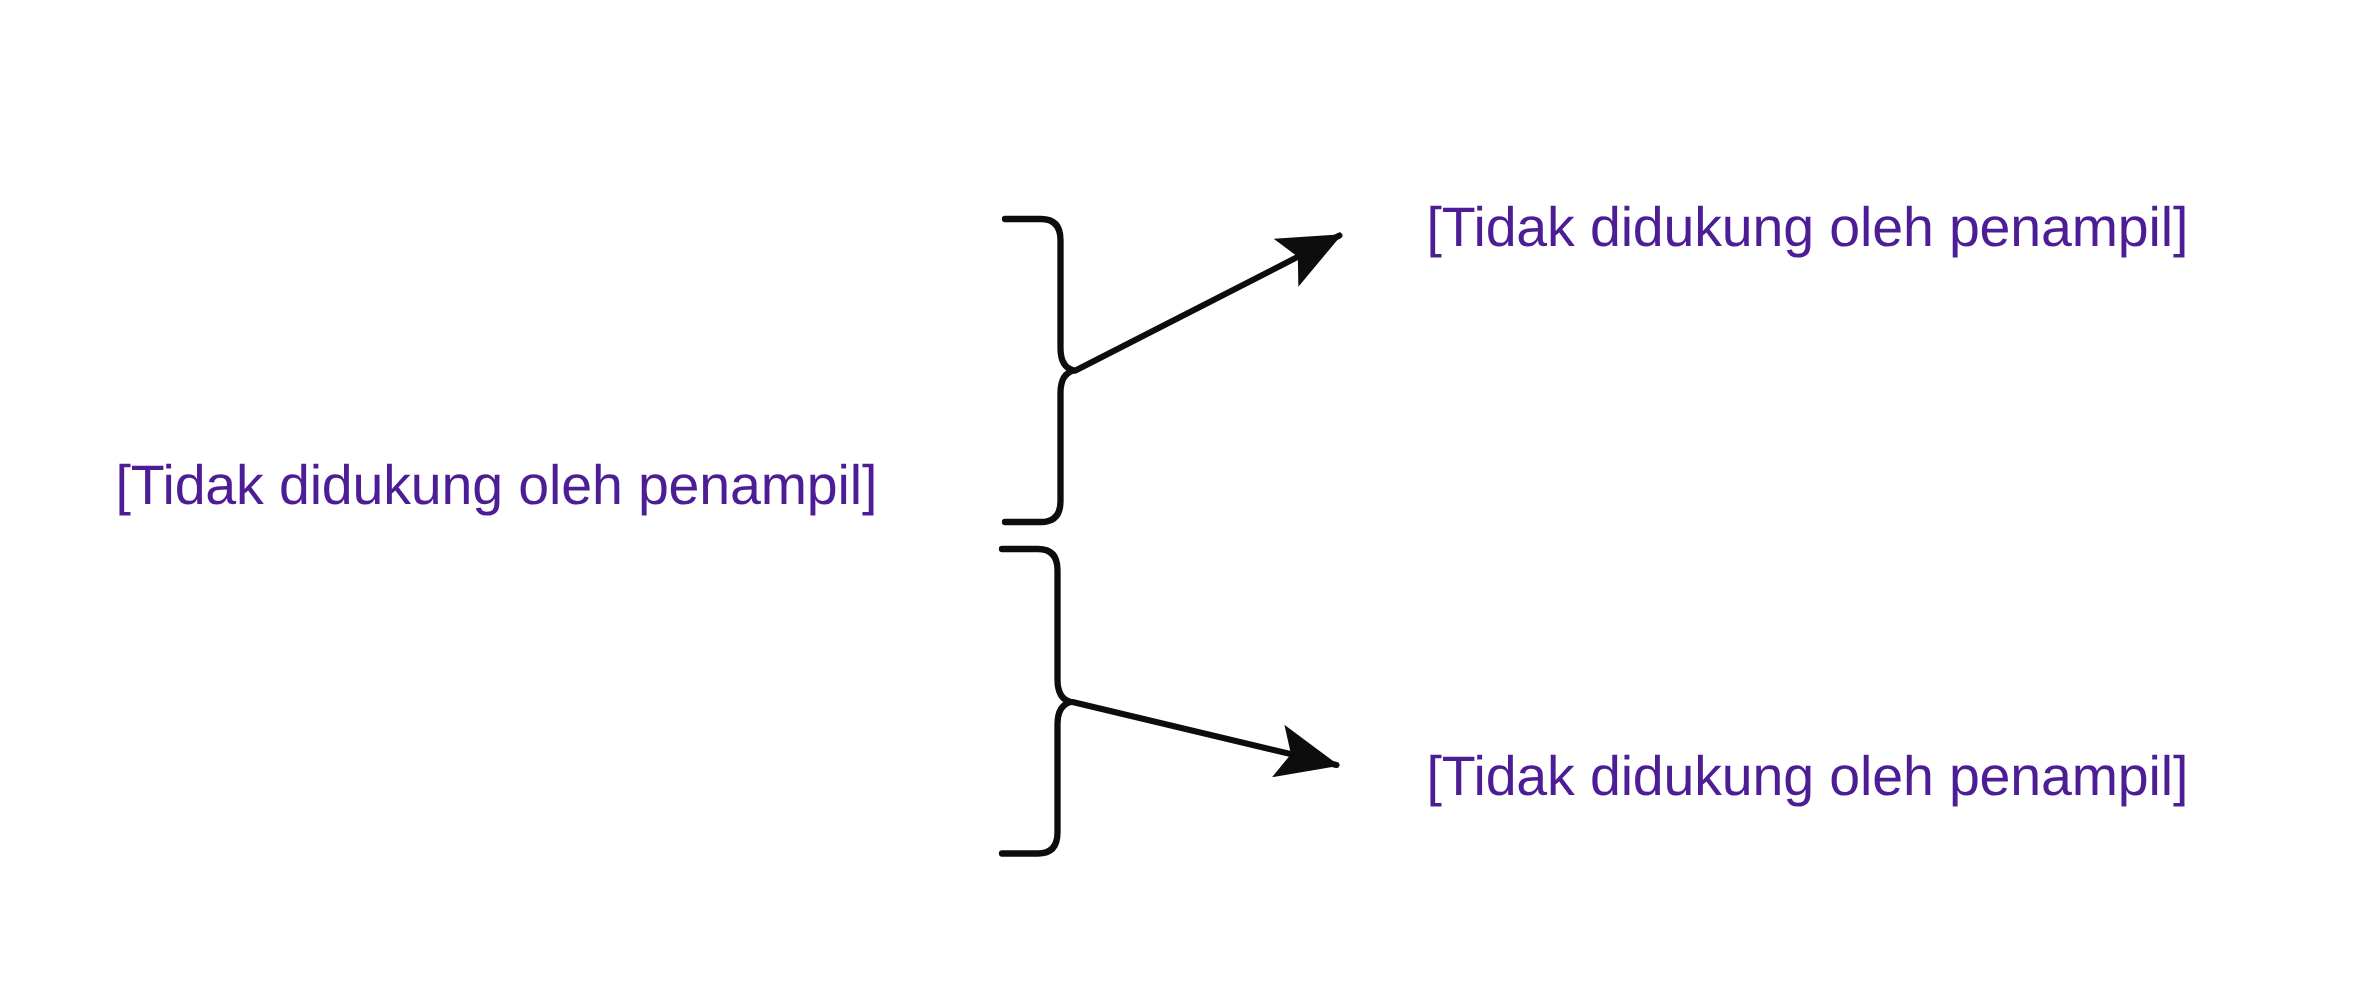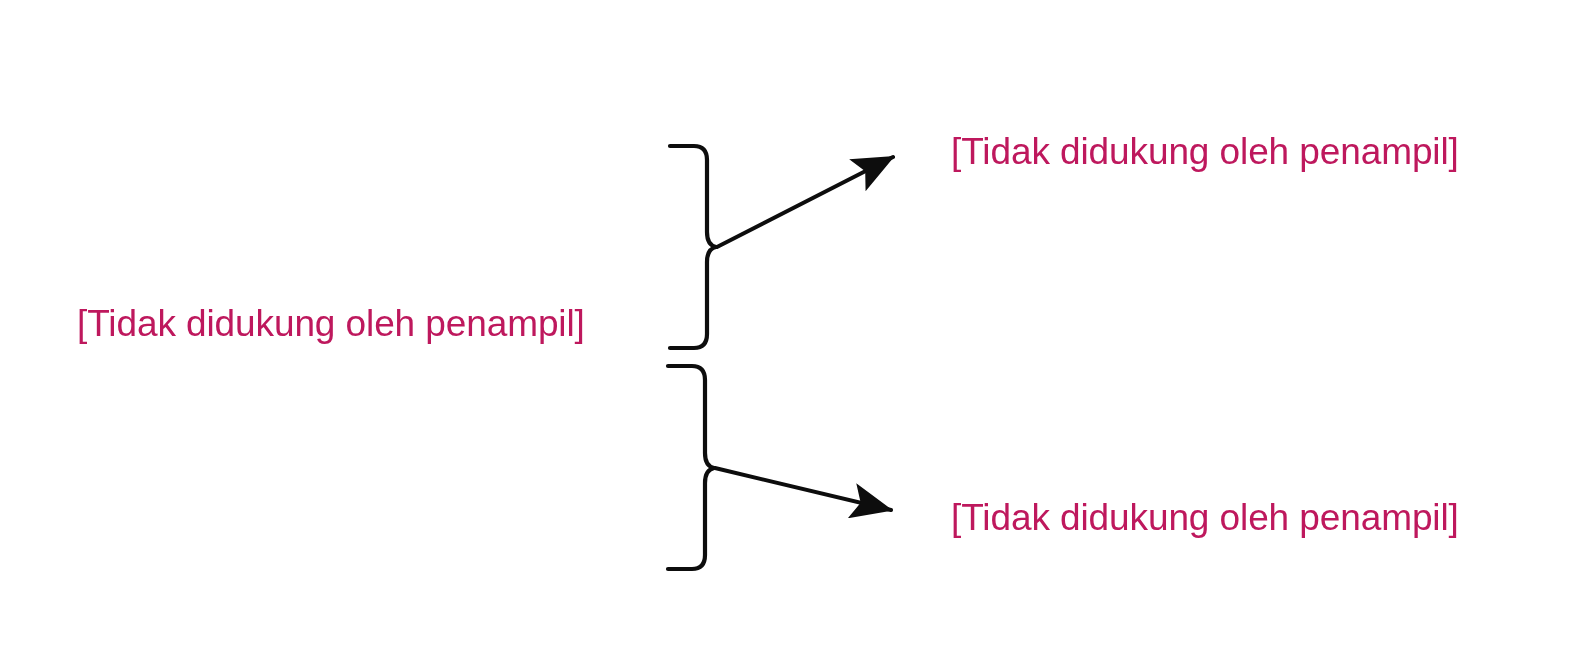--- a/index.html
+++ b/index.html
@@ -21,21 +21,21 @@
   #diagram-svg {
     position: absolute;
     left: 0;
     top: 0;
     width: 1584px;
     height: 672px;
     display: block;
   }
   .label {
     position: absolute;
-    color: #be185d;
+    color: #4c1d95;
     font-family: "Liberation Sans", sans-serif;
     font-size: 37px;
     line-height: 1.15;
     white-space: nowrap;
     letter-spacing: -0.1px;
     font-weight: 400;
   }
   #label-source {
     left: 77px;
     top: 303px;

